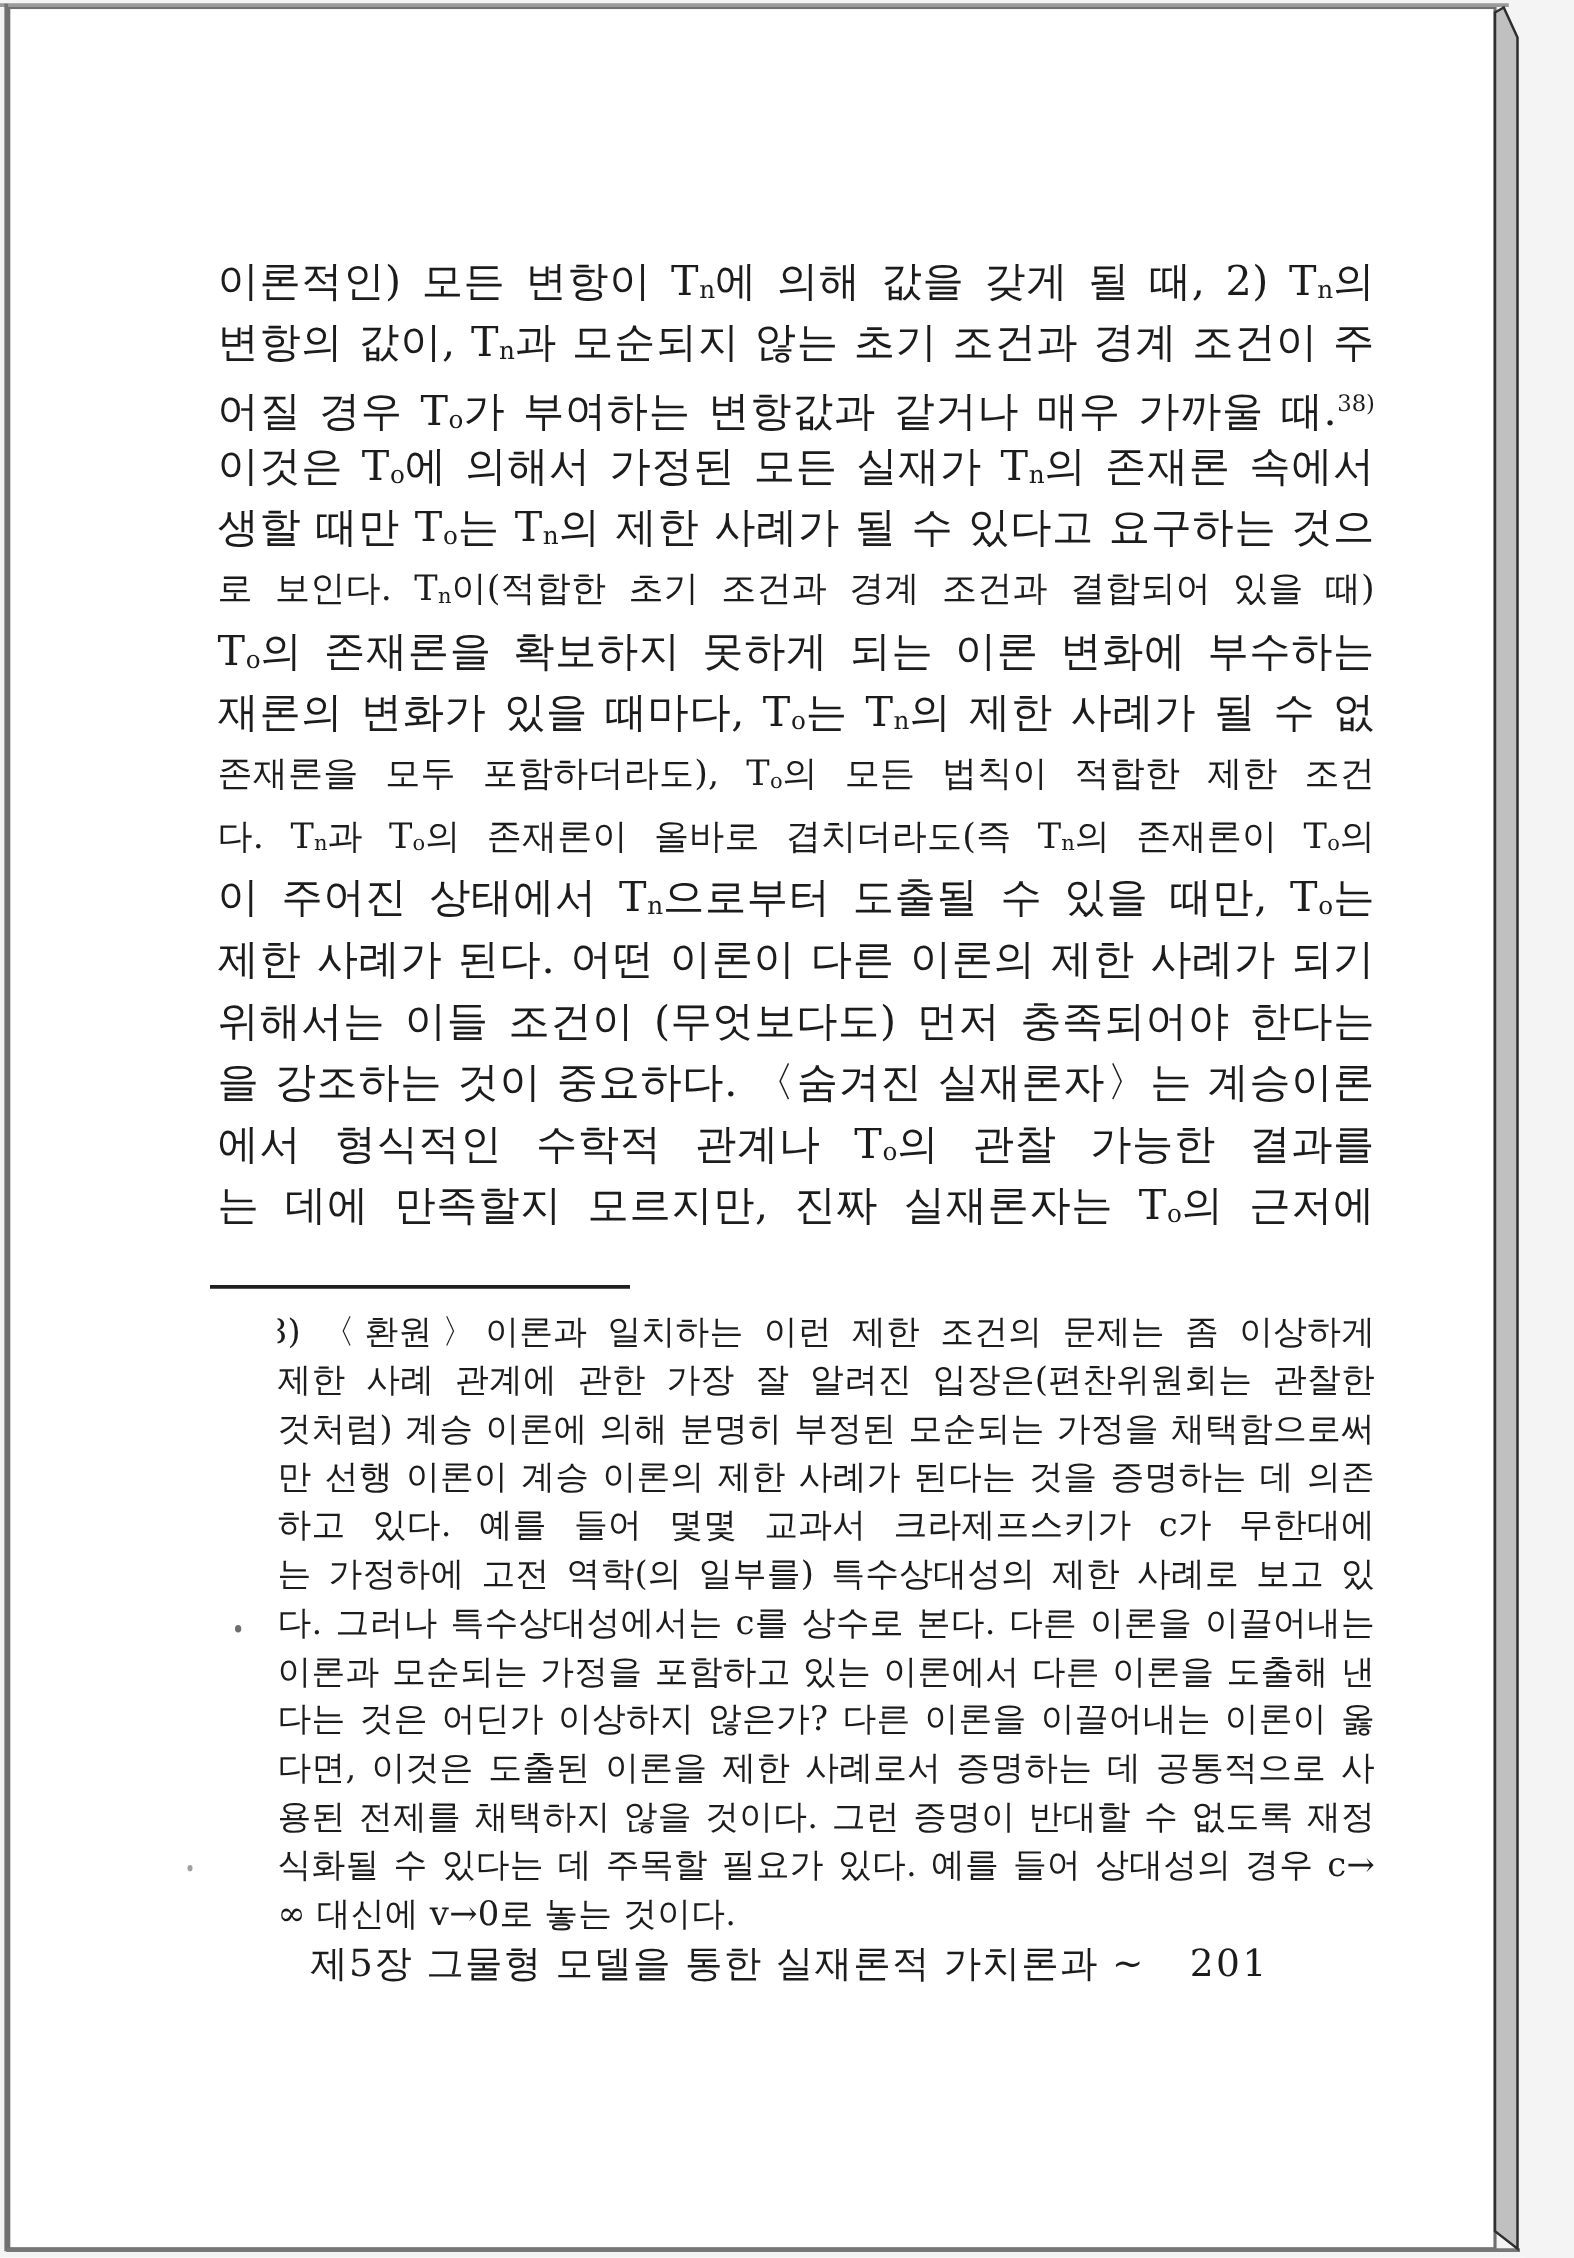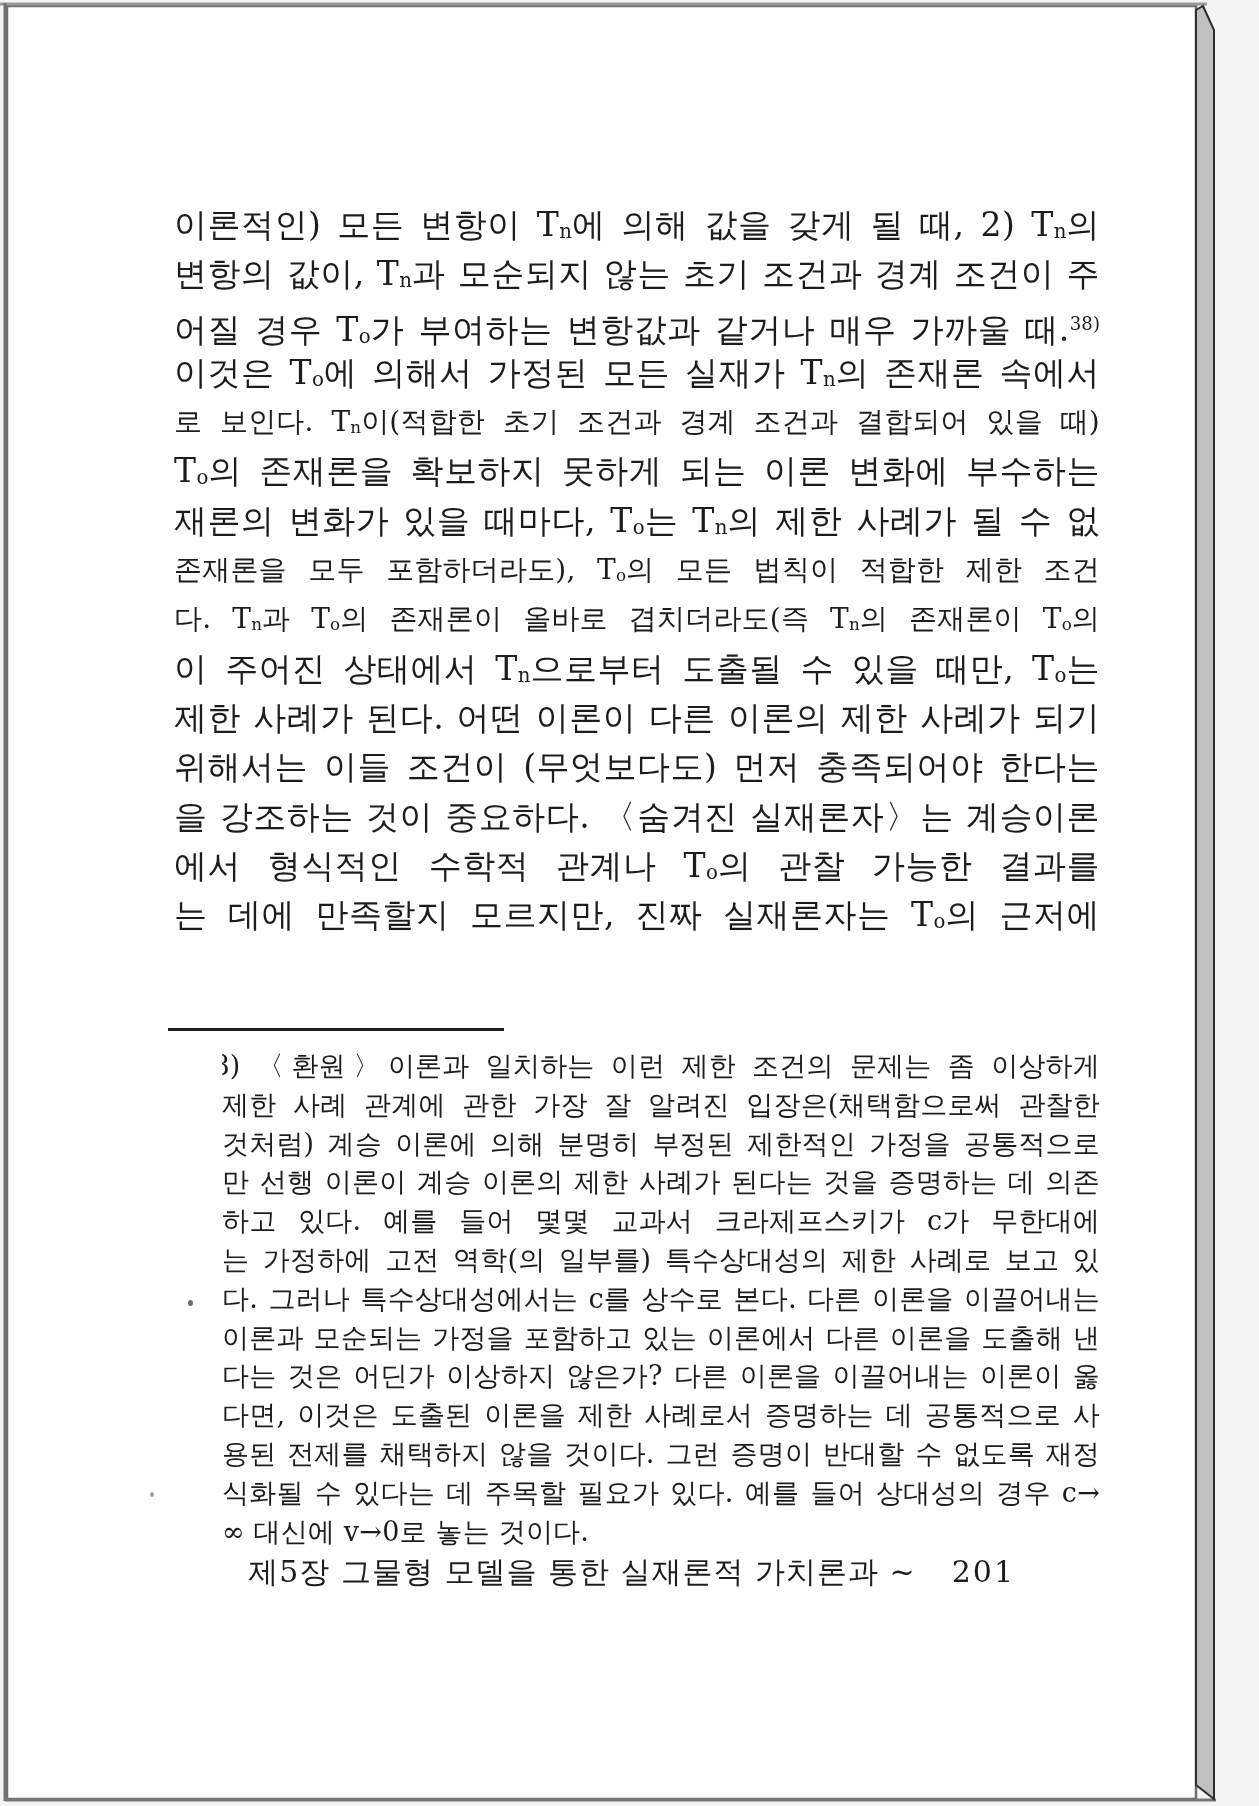--- a/index.html
+++ b/index.html
@@ -74,39 +74,40 @@
     <line x1="5" y1="3" x2="5" y2="1801" stroke="#707070" stroke-width="3"></line>
     <line x1="5" y1="1800" x2="1216" y2="1800" stroke="#777777" stroke-width="3"></line>
     <polygon points="1196,10 1203,6 1214,30 1214,1799 1196,1785" fill="#c0c0c0" stroke="#2e2e2e" stroke-width="2"></polygon>
   </svg>
 
   <div class="body-text">
       <div class="body-line">이론적인) 모든 변항이 T<sub>n</sub>에 의해 값을 갖게 될 때, 2) T<sub>n</sub>의 모든</div>
       <div class="body-line">변항의 값이, T<sub>n</sub>과 모순되지 않는 초기 조건과 경계 조건이 주</div>
       <div class="body-line">어질 경우 T<sub>o</sub>가 부여하는 변항값과 같거나 매우 가까울 때.<sup>38)</sup></div>
       <div class="body-line">이것은 T<sub>o</sub>에 의해서 가정된 모든 실재가 T<sub>n</sub>의 존재론 속에서 발</div>
+      <div class="body-line">생할 때만 T<sub>o</sub>는 T<sub>n</sub>의 제한 사례가 될 수 있다고 요구하는 것으</div>
       <div class="body-line small">로 보인다. T<sub>n</sub>이(적합한 초기 조건과 경계 조건과 결합되어 있을 때)</div>
       <div class="body-line">T<sub>o</sub>의 존재론을 확보하지 못하게 되는 이론 변화에 부수하는 존</div>
       <div class="body-line">재론의 변화가 있을 때마다, T<sub>o</sub>는 T<sub>n</sub>의 제한 사례가 될 수 없</div>
       <div class="body-line small">존재론을 모두 포함하더라도), T<sub>o</sub>의 모든 법칙이 적합한 제한 조건</div>
       <div class="body-line small">다. T<sub>n</sub>과 T<sub>o</sub>의 존재론이 올바로 겹치더라도(즉 T<sub>n</sub>의 존재론이 T<sub>o</sub>의</div>
       <div class="body-line">이 주어진 상태에서 T<sub>n</sub>으로부터 도출될 수 있을 때만, T<sub>o</sub>는 T의</div>
       <div class="body-line">제한 사례가 된다. 어떤 이론이 다른 이론의 제한 사례가 되기</div>
       <div class="body-line">위해서는 이들 조건이 (무엇보다도) 먼저 충족되어야 한다는 것</div>
       <div class="body-line">을 강조하는 것이 중요하다. 〈숨겨진 실재론자〉는 계승이론 T</div>
       <div class="body-line">에서 형식적인 수학적 관계나 T<sub>o</sub>의 관찰 가능한 결과를 잡아내</div>
       <div class="body-line">는 데에 만족할지 모르지만, 진짜 실재론자는 T<sub>o</sub>의 근저에 있는</div>
     </div>
 
   <div class="footnote-rule"></div>
 
   <div class="footnote">
       <div class="footnote-line first">38) 〈환원〉이론과 일치하는 이런 제한 조건의 문제는 좀 이상하게 들린다.</div>
-      <div class="footnote-line">제한 사례 관계에 관한 가장 잘 알려진 입장은(채택함으로써 관찰한</div>
-      <div class="footnote-line">것처럼) 계승 이론에 의해 분명히 부정된 제한적인 가정을 공통적으로</div>
+      <div class="footnote-line">제한 사례 관계에 관한 가장 잘 알려진 입장은(편찬위원회는 관찰한</div>
+      <div class="footnote-line">것처럼) 계승 이론에 의해 분명히 부정된 모순되는 가정을 채택함으로써</div>
       <div class="footnote-line">만 선행 이론이 계승 이론의 제한 사례가 된다는 것을 증명하는 데 의존</div>
       <div class="footnote-line">하고 있다. 예를 들어 몇몇 교과서 크라제프스키가 c가 무한대에 접근한다</div>
       <div class="footnote-line">는 가정하에 고전 역학(의 일부를) 특수상대성의 제한 사례로 보고 있</div>
       <div class="footnote-line">다. 그러나 특수상대성에서는 c를 상수로 본다. 다른 이론을 이끌어내는</div>
       <div class="footnote-line">이론과 모순되는 가정을 포함하고 있는 이론에서 다른 이론을 도출해 낸</div>
       <div class="footnote-line">다는 것은 어딘가 이상하지 않은가? 다른 이론을 이끌어내는 이론이 옳</div>
       <div class="footnote-line">다면, 이것은 도출된 이론을 제한 사례로서 증명하는 데 공통적으로 사</div>
       <div class="footnote-line">용된 전제를 채택하지 않을 것이다. 그런 증명이 반대할 수 없도록 재정</div>
       <div class="footnote-line">식화될 수 있다는 데 주목할 필요가 있다. 예를 들어 상대성의 경우 c→</div>
       <div class="footnote-line last">∞ 대신에 v→0로 놓는 것이다.</div>

